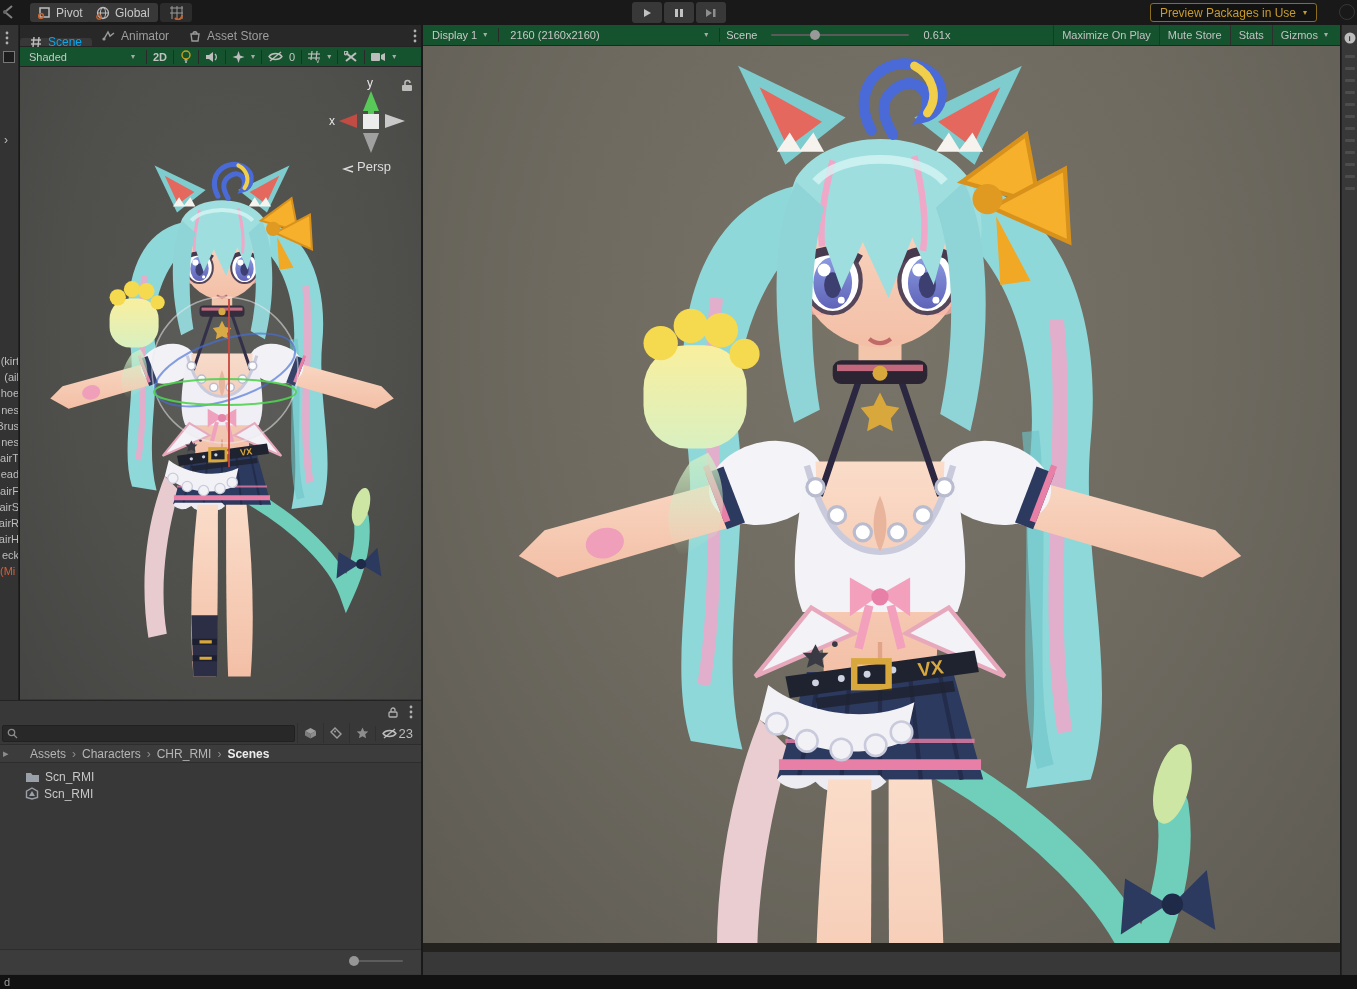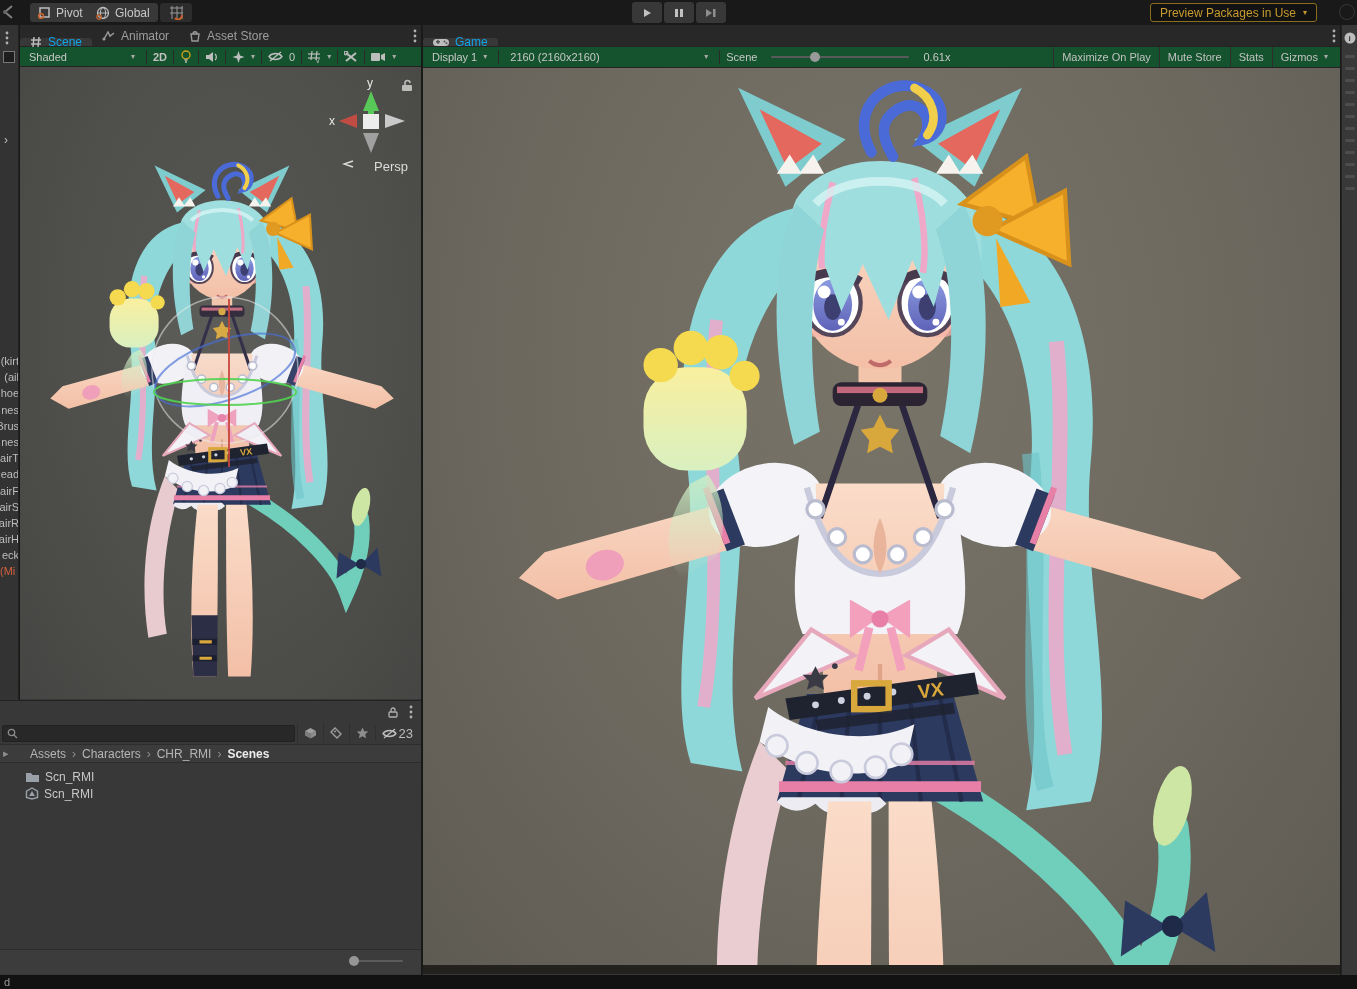--- a/index.html
+++ b/index.html
@@ -38,21 +38,21 @@
   .hier-sq { position:absolute; top:26px; left:3px; width:12px; height:12px; border:1px solid #777; background:#1d1d1d; }
   .hier-exp { position:absolute; top:108px; left:4px; color:#b9b9b9; font-size:12px; }
 
   
   .scenePanel { left:20px; top:25px; width:401px; height:675px; }
   .sceneView { position:relative; width:401px; height:632px; overflow:hidden;
     background:radial-gradient(ellipse at 52% 40%, #555651 0%, #4f504c 55%, #454643 100%); }
   .charS { position:absolute; left:18px; top:86px; width:368px; height:532px; }
   .gizOverlay { position:absolute; left:0; top:0; width:401px; height:632px; pointer-events:none; }
   .axisGiz { position:absolute; left:303px; top:8px; }
-  .persp { position:absolute; left:322px; top:92px; color:#dcdcdc; font-size:13px; display:flex; gap:20px; align-items:flex-start; }
+  .persp { position:absolute; left:322px; top:92px; color:#dcdcdc; font-size:13px; display:flex; gap:3px; align-items:flex-end; }
   .vlock { position:absolute; left:381px; top:12px; opacity:.85; }
 
   
   .projPanel { left:0; top:700px; width:421px; height:275px; border-top:1px solid #232323; }
   .proj-head { height:21px; display:flex; align-items:center; justify-content:flex-end; gap:10px; padding-right:8px; background:#383838; }
   .proj-search { height:22px; display:flex; align-items:center; background:#383838; padding:0 2px; }
   .searchbox { flex:0 0 293px; height:17px; background:#282828; border:1px solid #212121; border-radius:2px; display:flex; align-items:center; padding:0 4px; gap:4px; color:#8b8b8b; }
   .p-ico { width:26px; height:20px; display:flex; align-items:center; justify-content:center; border-left:1px solid #303030; }
   .eyeCount { display:flex; align-items:center; gap:2px; color:#bdbdbd; font-size:13px; padding:0 6px; border-left:1px solid #303030; }
   .crumbs { height:19px; background:#3c3c3c; border-top:1px solid #2d2d2d; border-bottom:1px solid #2d2d2d; display:flex; align-items:center; gap:6px; padding-left:30px; position:relative; font-size:12px; color:#b5b5b5; }
@@ -591,41 +591,20 @@
     </div>
   </div>
   <div class="proj-foot">
     <div class="zoomslider">
       <div class="zoomknob"></div>
     </div>
   </div>
 </div>
 
 <div class="panel gamePanel">
-  <div class="tabbar">
-    <div class="tab active">
-      <span class="icon">
-        <svg width="16" height="10">
-            <rect x="0" y="2" width="16" height="7" rx="3.5" fill="#bdbdbd"></rect>
-            <rect x="3" y="4" width="4" height="1.6" fill="#555"></rect>
-            <rect x="4.2" y="2.8" width="1.6" height="4" fill="#555"></rect>
-            <circle cx="11.5" cy="4.5" r="1" fill="#555"></circle>
-            <circle cx="13.5" cy="6.2" r="1" fill="#555"></circle>
-          </svg>
-      </span>
-      <span>Game</span>
-    </div>
-    <span class="icon tab-more">
-      <svg width="4" height="14">
-          <circle cx="2" cy="2" r="1.4" fill="#b0b0b0"></circle>
-          <circle cx="2" cy="7" r="1.4" fill="#b0b0b0"></circle>
-          <circle cx="2" cy="12" r="1.4" fill="#b0b0b0"></circle>
-        </svg>
-    </span>
-  </div>
   <div class="toolrow gamebar">
     <div class="dd">
       <span>Display 1</span>
       <span class="caret">▾</span>
     </div>
     <div class="sep"></div>
     <div class="dd" style="width:208px">
       <span>2160 (2160x2160)</span>
       <span class="caret" style="margin-left:auto">▾</span>
     </div>

